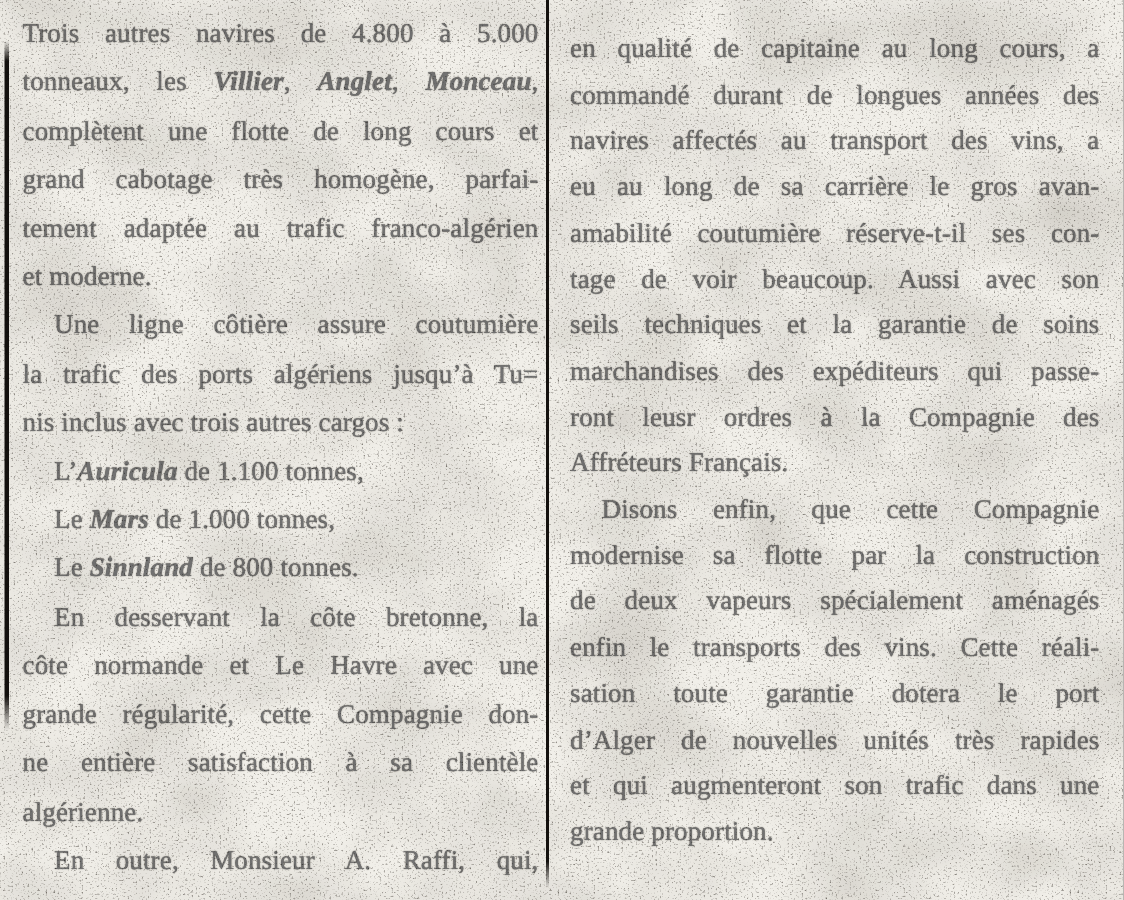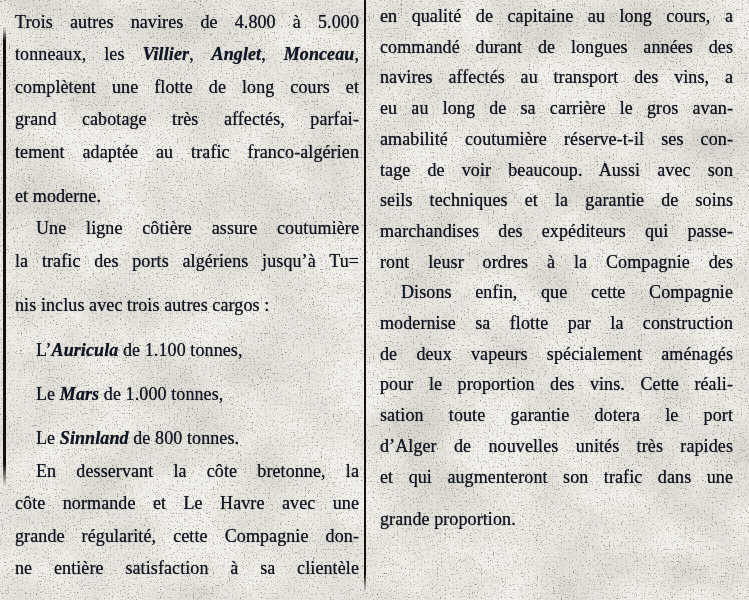--- a/index.html
+++ b/index.html
@@ -3,34 +3,34 @@
 <meta charset="utf-8">
 <style>
   html, body { margin: 0; padding: 0; background: #8a8a86; }
   .page {
     position: relative;
     width: 749px;
     height: 600px;
     background: #f1efe9;
     overflow: hidden;
     font-family: "Liberation Serif", "DejaVu Serif", serif;
-    color: #0f172a;
+    color: #737373;
   }
   .col {
     position: absolute;
     top: 0;
     z-index: 1;
     font-size: 18px;
     text-shadow: 0 0 0.8px rgba(32,27,20,0.85);
     letter-spacing: 0.1px;
   }
   .col-left  { left: 15px;  width: 344px; padding-top: 6px;  line-height: 32.4px; }
-  .col-right { left: 380px; width: 353px; padding-top: 1px;  line-height: 30.7px; }
+  .col-right { left: 380px; width: 353px; padding-top: 17px;  line-height: 30.7px; }
   .line { text-align: justify; text-align-last: justify; }
-  .line.end { text-align-last: left; margin-top: 12px; }
+  .line.end { text-align-last: left; }
   .line.indent { text-indent: 21px; }
   .it { font-style: italic; font-weight: bold; }
   .rule-left {
     position: absolute;
     left: 3px; top: 27px;
     width: 3px; height: 460px;
     background: linear-gradient(to bottom, rgba(20,17,14,0), #14110e 3%, #14110e 95%, rgba(20,17,14,0));
     border-radius: 2px;
     z-index: 2;
   }
@@ -54,21 +54,21 @@
 
 <div class="page">
 
   <div class="rule-left"></div>
   <div class="rule-center"></div>
 
   <div class="col col-left">
       <div class="line"><span>Trois autres navires de 4.800 à 5.000</span></div>
       <div class="line"><span>tonneaux, les </span><span class="it">Villier</span><span>, </span><span class="it">Anglet</span><span>, </span><span class="it">Monceau</span><span>,</span></div>
       <div class="line"><span>complètent une flotte de long cours et</span></div>
-      <div class="line"><span>grand cabotage très affectés, parfai-</span></div>
+      <div class="line"><span>grand cabotage très homogène, parfai-</span></div>
       <div class="line"><span>tement adaptée au trafic franco-algérien</span></div>
       <div class="line end"><span>et moderne.</span></div>
       <div class="line indent"><span>Une ligne côtière assure coutumière</span></div>
       <div class="line"><span>la trafic des ports algériens jusqu’à Tu=</span></div>
       <div class="line end"><span>nis inclus avec trois autres cargos :</span></div>
       <div class="line indent end"><span>L’</span><span class="it">Auricula</span><span> de 1.100 tonnes,</span></div>
       <div class="line indent end"><span>Le </span><span class="it">Mars</span><span> de 1.000 tonnes,</span></div>
       <div class="line indent end"><span>Le </span><span class="it">Sinnland</span><span> de 800 tonnes.</span></div>
       <div class="line indent"><span>En desservant la côte bretonne, la</span></div>
       <div class="line"><span>côte normande et Le Havre avec une</span></div>
@@ -80,24 +80,25 @@
   <div class="col col-right">
       <div class="line"><span>en qualité de capitaine au long cours, a</span></div>
       <div class="line"><span>commandé durant de longues années des</span></div>
       <div class="line"><span>navires affectés au transport des vins, a</span></div>
       <div class="line"><span>eu au long de sa carrière le gros avan-</span></div>
       <div class="line"><span>amabilité coutumière réserve-t-il ses con-</span></div>
       <div class="line"><span>tage de voir beaucoup. Aussi avec son</span></div>
       <div class="line"><span>seils techniques et la garantie de soins</span></div>
       <div class="line"><span>marchandises des expéditeurs qui passe-</span></div>
       <div class="line"><span>ront leusr ordres à la Compagnie des</span></div>
+      <div class="line end"><span>Affréteurs Français.</span></div>
       <div class="line indent"><span>Disons enfin, que cette Compagnie</span></div>
       <div class="line"><span>modernise sa flotte par la construction</span></div>
       <div class="line"><span>de deux vapeurs spécialement aménagés</span></div>
-      <div class="line"><span>pour le proportion des vins. Cette réali-</span></div>
+      <div class="line"><span>enfin le transports des vins. Cette réali-</span></div>
       <div class="line"><span>sation toute garantie dotera le port</span></div>
       <div class="line"><span>d’Alger de nouvelles unités très rapides</span></div>
       <div class="line"><span>et qui augmenteront son trafic dans une</span></div>
       <div class="line end"><span>grande proportion.</span></div>
     </div>
 
   <svg class="noise" width="749" height="600" aria-hidden="true">
     <defs>
       <filter id="blotch" x="0" y="0" width="100%" height="100%">
         <feTurbulence type="fractalNoise" baseFrequency="0.013 0.017" numOctaves="3" seed="7"></feTurbulence>

